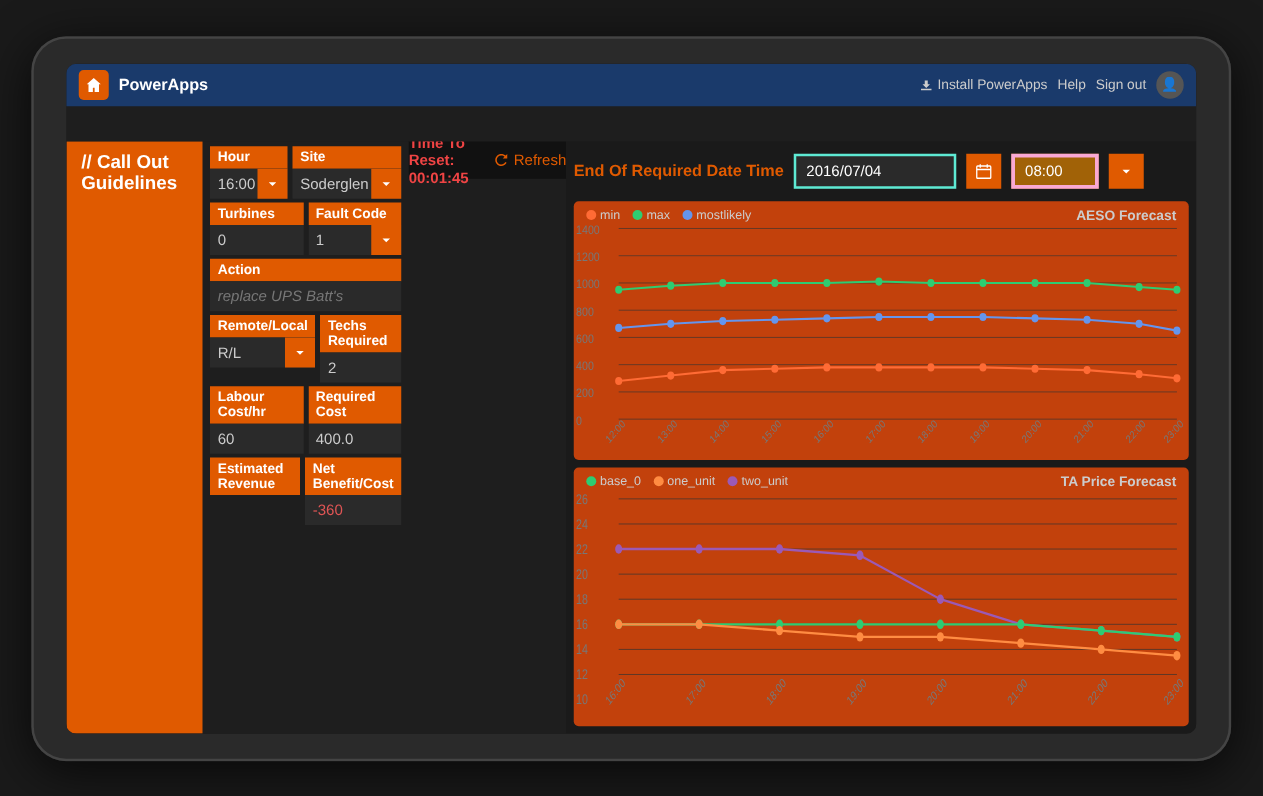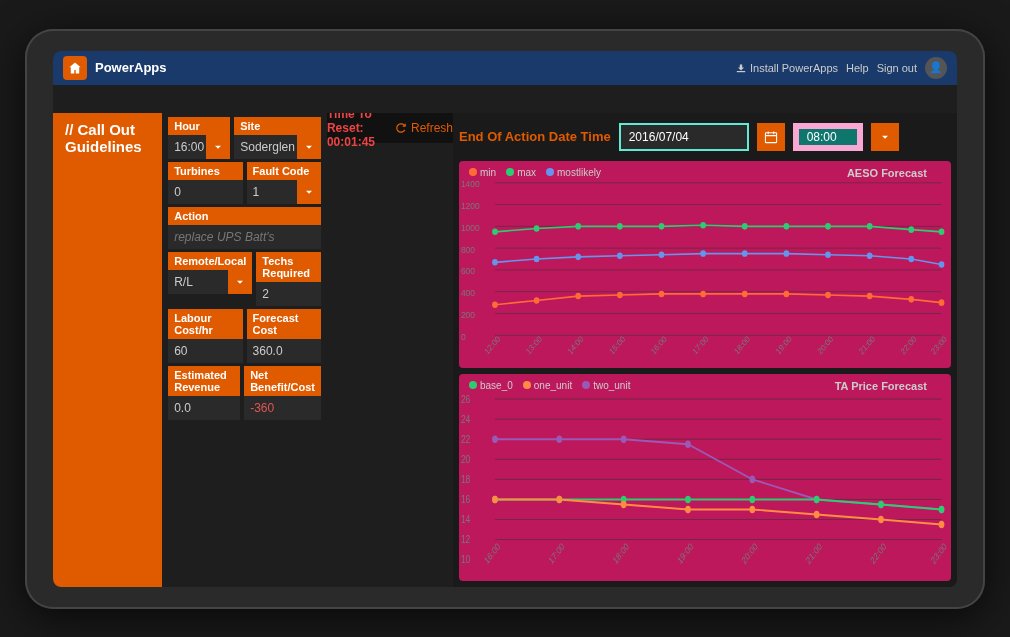--- a/index.html
+++ b/index.html
@@ -223,22 +223,22 @@
       background: #e05a00;
       width: 28px;
       height: 28px;
       display: flex;
       align-items: center;
       justify-content: center;
       cursor: pointer;
     }
     .cal-icon svg { width: 14px; height: 14px; fill: white; }
     .time-input {
-      background: #0f766e;
-      border: 6px solid #f9a8d4;
+      background: #a16207;
+      border: 3px solid #f9a8d4;
       color: #fff;
       font-size: 12px;
       padding: 3px 8px;
       height: 28px;
       display: flex;
       align-items: center;
       width: 70px;
     }
     .time-dropdown {
       background: #e05a00;
@@ -246,30 +246,30 @@
       height: 28px;
       display: flex;
       align-items: center;
       justify-content: center;
       cursor: pointer;
     }
     .time-dropdown svg { width: 12px; height: 12px; fill: white; }
     
     .chart-container {
       flex: 1;
-      background: #be185d;
+      background: #c2410c;
       border-radius: 4px;
       position: relative;
       overflow: hidden;
       text-align: center;
     }
     .chart-title {
       position: absolute;
       top: 6px;
-      right: 24px;
+      right: 10px;
       color: #ccc;
       font-size: 11px;
       font-weight: 600;
     }
     .chart-legend {
       position: absolute;
       top: 6px;
       left: 10px;
       display: flex;
       align-items: center;
@@ -406,33 +406,30 @@
 
 
           <div class="form-row">
             <div class="form-field">
               <div class="field-label">Labour Cost/hr</div>
               <div class="field-value">
                 <span>60</span>
               </div>
             </div>
             <div class="form-field">
-              <div class="field-label">Forecast Cost</div>
+              <div class="field-label">Required Cost</div>
               <div class="field-value">
-                <span>360.0</span>
+                <span>400.0</span>
               </div>
             </div>
           </div>
 
           <div class="form-row">
             <div class="form-field">
               <div class="field-label">Estimated Revenue</div>
-              <div class="field-value">
-                <span>0.0</span>
-              </div>
             </div>
             <div class="form-field">
               <div class="field-label">Net Benefit/Cost</div>
               <div class="field-value red-text">
                 <span>-360</span>
               </div>
             </div>
           </div>
         </div>
 
@@ -443,21 +440,21 @@
                 <path d="M10 2C5.6 2 2 5.6 2 10s3.6 8 8 8c3.1 0 5.8-1.7 7.2-4.3l-1.8-1C14.3 14.6 12.3 16 10 16c-3.3 0-6-2.7-6-6s2.7-6 6-6c1.7 0 3.2.7 4.3 1.8L12 8h6V2l-2 2C14.4 2.8 12.3 2 10 2z"></path>
               </svg>
             <span>Refresh</span>
           </div>
         </div>
       </div>
 
       <div class="right-panel">
 
         <div class="date-time-header">
-          <span class="date-time-label">End Of Action Date Time</span>
+          <span class="date-time-label">End Of Required Date Time</span>
           <div class="date-input">
             <span>2016/07/04</span>
           </div>
           <div class="cal-icon">
             <svg viewBox="0 0 20 20">
                 <rect x="2" y="4" width="16" height="14" rx="1" fill="none" stroke="white" stroke-width="1.5"></rect>
                 <line x1="2" y1="8" x2="18" y2="8" stroke="white" stroke-width="1.5"></line>
                 <line x1="6" y1="2" x2="6" y2="6" stroke="white" stroke-width="1.5"></line>
                 <line x1="14" y1="2" x2="14" y2="6" stroke="white" stroke-width="1.5"></line>
               </svg>

